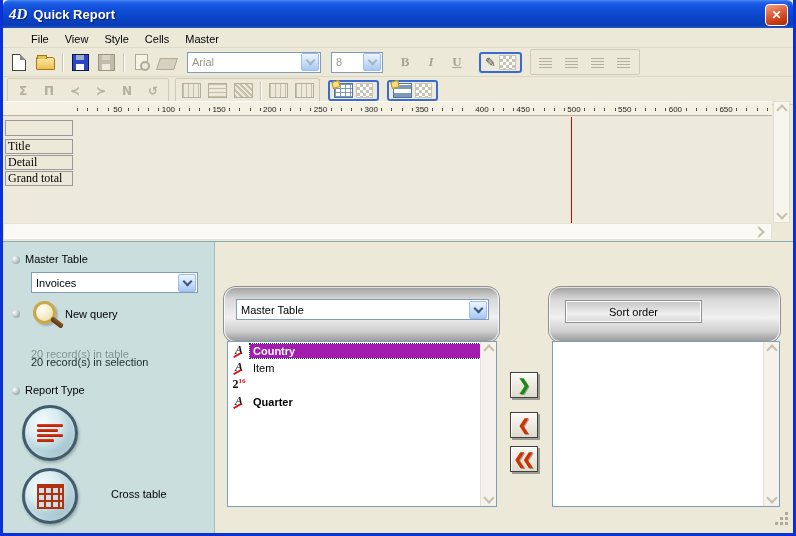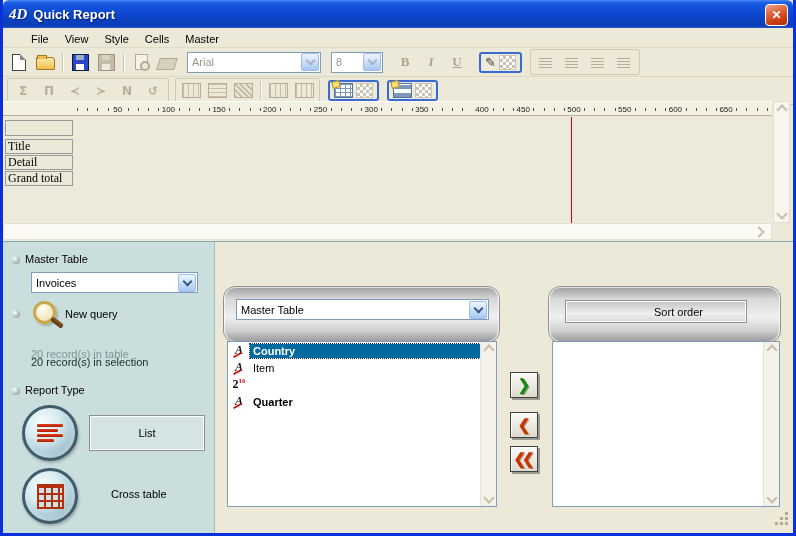--- a/index.html
+++ b/index.html
@@ -86,21 +86,21 @@
   .sortlabel{position:absolute;background:linear-gradient(180deg,#c4c4c4,#efefef 60%,#d8d8d8);border:1px solid #8f8f8f;box-shadow:inset 0 0 0 1px #fff;display:flex;align-items:center;justify-content:center;font-size:11px;}
   .wlist{position:absolute;background:#fff;border:1px solid #7f9db9;box-sizing:border-box;}
   .scol{position:absolute;right:0;top:0;bottom:0;width:15px;background:#f4f2ea;border-left:1px solid #e6e2d4;display:flex;flex-direction:column;justify-content:space-between;align-items:center;padding:4px 0;}
   .frow{height:17px;display:flex;align-items:center;padding-left:3px;gap:3px;font-size:11px;}
   .fi{width:16px;flex:0 0 16px;text-align:center;position:relative;display:inline-block;}
   .fi-alpha{font:italic bold 12px "Liberation Serif",serif;color:#111;}
   .fi-alpha::after{content:"";position:absolute;left:2px;bottom:2px;width:9px;height:2px;background:#d01010;transform:rotate(-30deg);}
   .fi-int{font:bold 12px "Liberation Serif",serif;color:#111;}
   .fi-int sup{color:#d01010;font-size:7px;}
   .flabel{flex:1;padding:1px 3px;margin-right:16px;}
-  .frow.sel .flabel{background:#0369a1;color:#fff;font-weight:bold;outline:1px dotted #1a2a50;}
+  .frow.sel .flabel{background:#a21caf;color:#fff;font-weight:bold;outline:1px dotted #1a2a50;}
   .abtn{position:absolute;width:28px;height:26px;background:linear-gradient(180deg,#fbfaf6,#dedacc);border:1px solid #404040;box-shadow:2px 2px 0 rgba(60,60,60,.45),inset 1px 1px 0 #fff;display:flex;align-items:center;justify-content:center;font-size:15px;font-weight:bold;box-sizing:border-box;}
   .abtn.green{color:#1a8a14;text-shadow:1px 1px 0 rgba(0,60,0,.4);}
   .abtn.red{color:#cc3300;text-shadow:1px 1px 0 rgba(90,20,0,.4);}
   .abtn .dbl{letter-spacing:-4px;padding-right:4px;}
   .grip{position:absolute;left:770px;top:268px;width:16px;height:16px;}
   .grip::before{content:"";position:absolute;right:1px;bottom:1px;width:3px;height:3px;background:#b2ab94;box-shadow:-5px 0 #b2ab94,-10px 0 #b2ab94,-5px -5px #b2ab94,0 -5px #b2ab94,0 -10px #b2ab94;}
 </style>
 </head>
 <body>
 
@@ -343,23 +343,20 @@
       <span class="bullet" style="left:9px;top:145px;"></span>
       <span class="lbl" style="left:22px;top:142px;">Report Type</span>
       <span class="roundbtn" style="left:19px;top:163px;">
         <span class="listicon">
             <i style="width:26px;"></i>
             <i style="width:21px;"></i>
             <i style="width:26px;"></i>
             <i style="width:17px;"></i>
           </span>
       </span>
-      <span class="listbox" style="left:86px;top:173px;width:114px;height:34px;">
-        <span>List</span>
-      </span>
       <span class="roundbtn" style="left:19px;top:226px;">
         <span class="gridicon"></span>
       </span>
       <span class="lbl" style="left:108px;top:246px;">Cross table</span>
     </div>
 
 
     <div class="silver" style="left:221px;top:45px;width:275px;height:55px;">
       <span class="xcombo" style="position:absolute;left:12px;top:12px;width:253px;">
         <span>Master Table</span>
@@ -390,21 +387,21 @@
         </div>
       </div>
 
     <span class="abtn green" style="left:507px;top:130px;">❯</span>
     <span class="abtn red" style="left:507px;top:170px;">❮</span>
     <span class="abtn red" style="left:507px;top:204px;">
         <span class="dbl">❮❮</span>
       </span>
 
     <div class="silver" style="left:546px;top:45px;width:231px;height:55px;">
-      <span class="sortlabel" style="left:16px;top:13px;width:135px;height:21px;padding-left:45px;">
+      <span class="sortlabel" style="left:16px;top:13px;width:135px;height:21px;">
         <span>Sort order</span>
       </span>
     </div>
     <div class="wlist" style="left:549px;top:99px;width:228px;height:166px;">
       <div class="scol">
         <span class="schev up"></span>
         <span class="schev down"></span>
       </div>
     </div>
 

